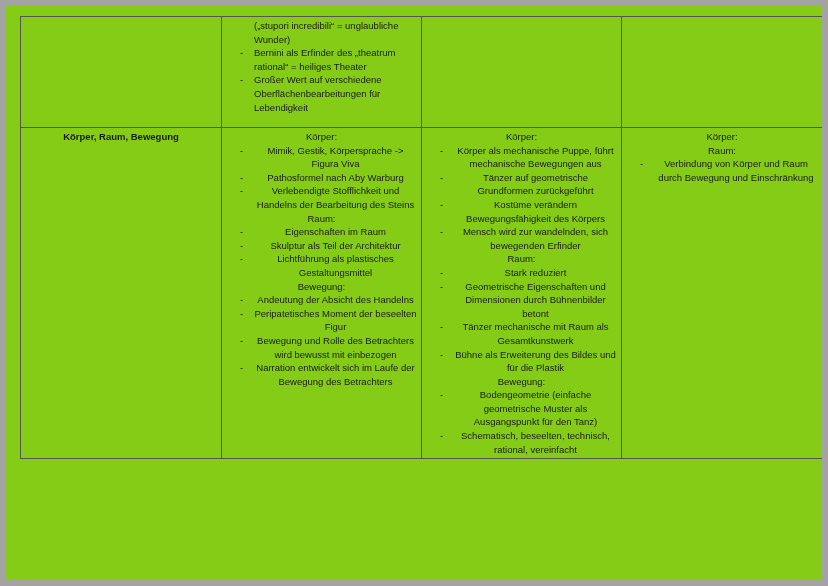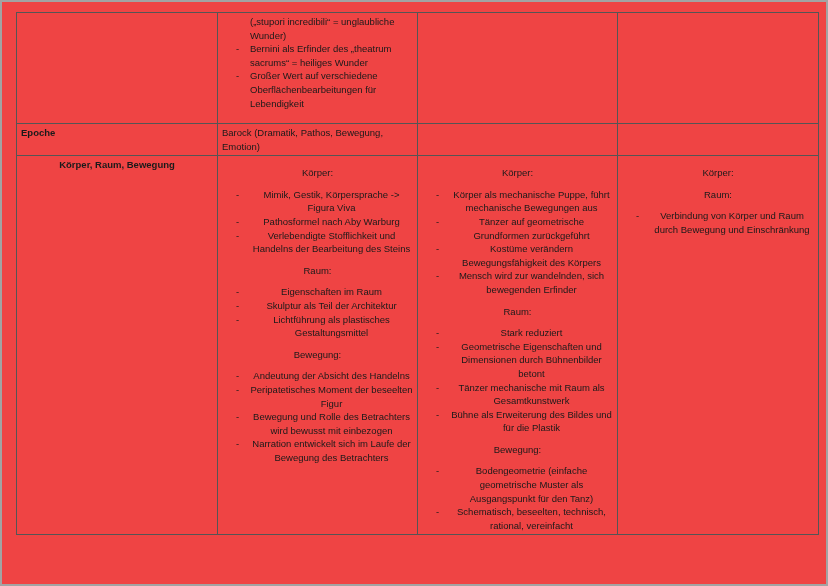--- a/index.html
+++ b/index.html
@@ -6,22 +6,22 @@
   html, body {
     margin: 0;
     padding: 0;
     background: #ffffff;
     font-family: "Liberation Sans", sans-serif;
   }
   .page {
     position: relative;
     width: 828px;
     height: 586px;
-    background: #ef4444;
-    border: 2px solid #a3a3a3;
+    background: #84cc16;
+    border: 6px solid #a3a3a3;
     overflow: hidden;
   }
   table.doc-table {
     position: absolute;
     top: 10px;
     left: 14px;
     width: 802px;
     border-collapse: collapse;
     table-layout: fixed;
     font-size: 9.5px;
@@ -36,21 +36,21 @@
   }
   col.c0 { width: 201px; }
   col.c1 { width: 200px; }
   col.c2 { width: 200px; }
   col.c3 { width: 201px; }
   .row-0 td { height: 111px; }
   .row-1 td { height: 26px; }
   .row-2 td { height: 331px; text-align: center; }
   td.label-cell { font-weight: bold; }
   .cell-text { margin: 0; }
-  .sec-title { margin: 8px; }
+  .sec-title { margin: 0; }
   .li {
     position: relative;
     padding-left: 28px;
   }
   .li .marker {
     position: absolute;
     left: 14px;
     top: 0;
   }
 </style>
@@ -63,30 +63,22 @@
       <col class="c0">
         <col class="c1">
         <col class="c2">
         <col class="c3">
     </colgroup>
     <tbody>
         <tr class="row row-0">
           <td class="label-cell"><span></span></td>
           <td class="content-cell">
             <div class="li no-marker"><span>(„stupori incredibili“ = unglaubliche Wunder)</span></div>
-            <div class="li"><span class="marker">-</span><span>Bernini als Erfinder des „theatrum sacrums“ = heiliges Wunder</span></div>
+            <div class="li"><span class="marker">-</span><span>Bernini als Erfinder des „theatrum rational“ = heiliges Theater</span></div>
             <div class="li"><span class="marker">-</span><span>Großer Wert auf verschiedene Oberflächenbearbeitungen für Lebendigkeit</span></div>
-          </td>
-          <td class="content-cell"></td>
-          <td class="content-cell"></td>
-        </tr>
-        <tr class="row row-1">
-          <td class="label-cell"><span>Epoche</span></td>
-          <td class="content-cell">
-            <div class="cell-text">Barock (Dramatik, Pathos, Bewegung, Emotion)</div>
           </td>
           <td class="content-cell"></td>
           <td class="content-cell"></td>
         </tr>
         <tr class="row row-2">
           <td class="label-cell"><span>Körper, Raum, Bewegung</span></td>
           <td class="content-cell">
             <div class="sec-title">Körper:</div>
             <div class="li"><span class="marker">-</span><span>Mimik, Gestik, Körpersprache -&gt; Figura Viva</span></div>
             <div class="li"><span class="marker">-</span><span>Pathosformel nach Aby Warburg</span></div>

